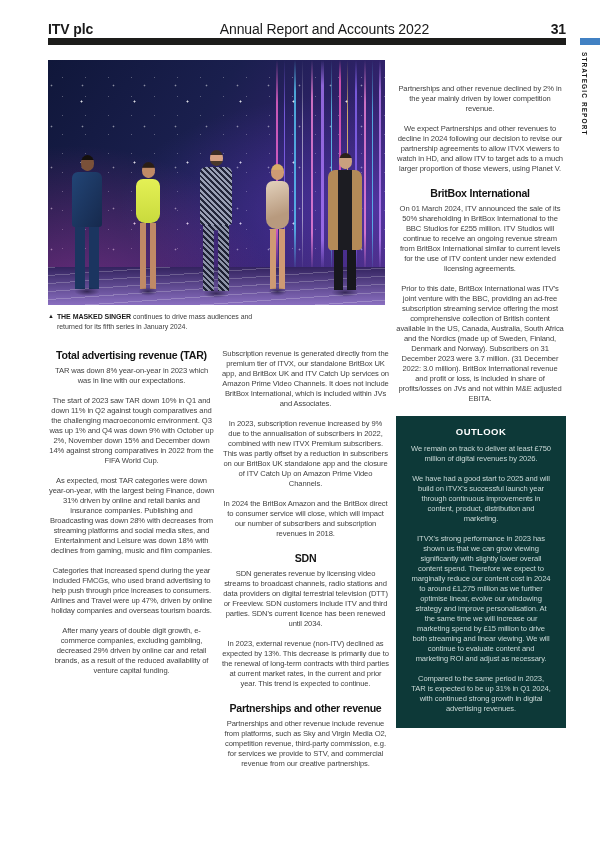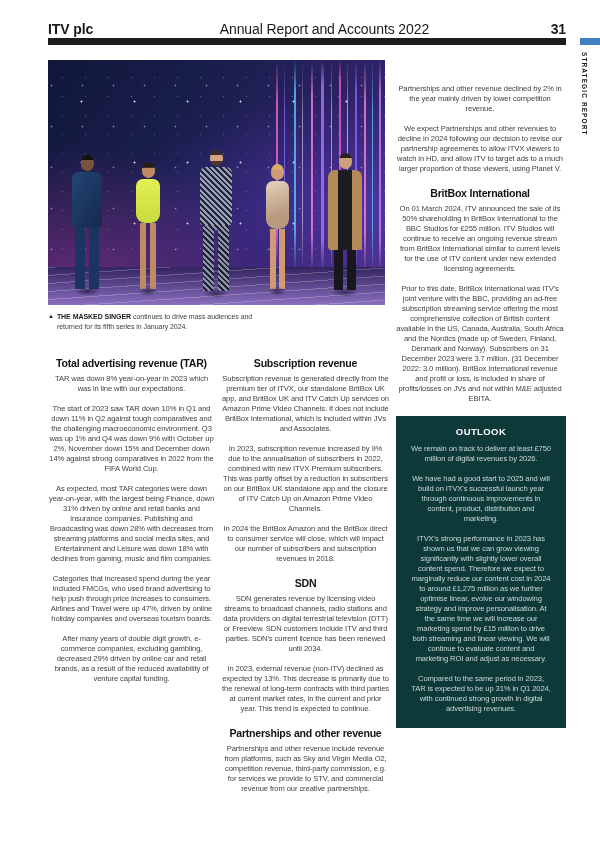--- a/index.html
+++ b/index.html
@@ -60,21 +60,21 @@
   .caption {
     position:absolute; left:48px; top:312px; width:215px;
     font-size:7px; line-height:9.5px; color:#3d3d3d; display:flex; letter-spacing:-0.05px;
   }
   .caption .tri { font-size:6px; color:#1a1a1a; margin-right:3px; line-height:9.5px; }
   .caption b { color:#1a1a1a; }
   
   .col { position:absolute; font-size:7.6px; line-height:10px; letter-spacing:-0.1px; color:#424242;text-align:center; }
   .col p { margin:0 0 10px; }
   .col h3 { font-size:10.6px; line-height:13px; letter-spacing:-0.25px; color:#141414; margin:13px 0 4px; }
-  .col h3.first { margin-top:8px; }
+  .col h3.first { margin-top:0; }
   .col-left  { left:48px;  top:349px; width:167px; }
   .col-mid   { left:222px; top:349px; width:167px; }
   .col-right { left:396px; top:84px;  width:168px; }
   
   .outlook {
     margin-top:12px; width:170px; background:#0d3938; color:#c9d8d6;
     padding:11px 13px 4px 13px;
   }
   .outlook h4 { color:#ffffff; font-size:9.5px; letter-spacing:.4px; margin:0 0 7px; }
   .outlook p { margin:0 2px 10px; }
@@ -151,21 +151,20 @@
   <div class="col col-left">
     <h3 class="first">Total advertising revenue (TAR)</h3>
     <p>TAR was down 8% year-on-year in 2023 which was in line with our expectations.</p>
     <p>The start of 2023 saw TAR down 10% in Q1 and down 11% in Q2 against tough comparatives and the challenging macroeconomic environment. Q3 was up 1% and Q4 was down 9% with October up 2%, November down 15% and December down 14% against strong comparatives in 2022 from the FIFA World Cup.</p>
     <p>As expected, most TAR categories were down year-on-year, with the largest being Finance, down 31% driven by online and retail banks and insurance companies. Publishing and Broadcasting was down 28% with decreases from streaming platforms and social media sites, and Entertainment and Leisure was down 18% with declines from gaming, music and film companies.</p>
     <p>Categories that increased spend during the year included FMCGs, who used brand advertising to help push through price increases to consumers. Airlines and Travel were up 47%, driven by online holiday companies and overseas tourism boards.</p>
     <p>After many years of double digit growth, e-commerce companies, excluding gambling, decreased 29% driven by online car and retail brands, as a result of the reduced availability of venture capital funding.</p>
   </div>
 
   <div class="col col-mid">
-    <h3 class="first">Subscription revenue</h3>
     <p>Subscription revenue is generated directly from the premium tier of ITVX, our standalone BritBox UK app, and BritBox UK and ITV Catch Up services on Amazon Prime Video Channels. It does not include BritBox International, which is included within JVs and Associates.</p>
     <p>In 2023, subscription revenue increased by 9% due to the annualisation of subscribers in 2022, combined with new ITVX Premium subscribers. This was partly offset by a reduction in subscribers on our BritBox UK standalone app and the closure of ITV Catch Up on Amazon Prime Video Channels.</p>
     <p>In 2024 the BritBox Amazon and the BritBox direct to consumer service will close, which will impact our number of subscribers and subscription revenues in 2018.</p>
     <h3>SDN</h3>
     <p>SDN generates revenue by licensing video streams to broadcast channels, radio stations and data providers on digital terrestrial television (DTT) or Freeview. SDN customers include ITV and third parties. SDN's current licence has been renewed until 2034.</p>
     <p>In 2023, external revenue (non-ITV) declined as expected by 13%. This decrease is primarily due to the renewal of long-term contracts with third parties at current market rates, in the current and prior year. This trend is expected to continue.</p>
     <h3>Partnerships and other revenue</h3>
     <p>Partnerships and other revenue include revenue from platforms, such as Sky and Virgin Media O2, competition revenue, third-party commission, e.g. for services we provide to STV, and commercial revenue from our creative partnerships.</p>
   </div>
 

